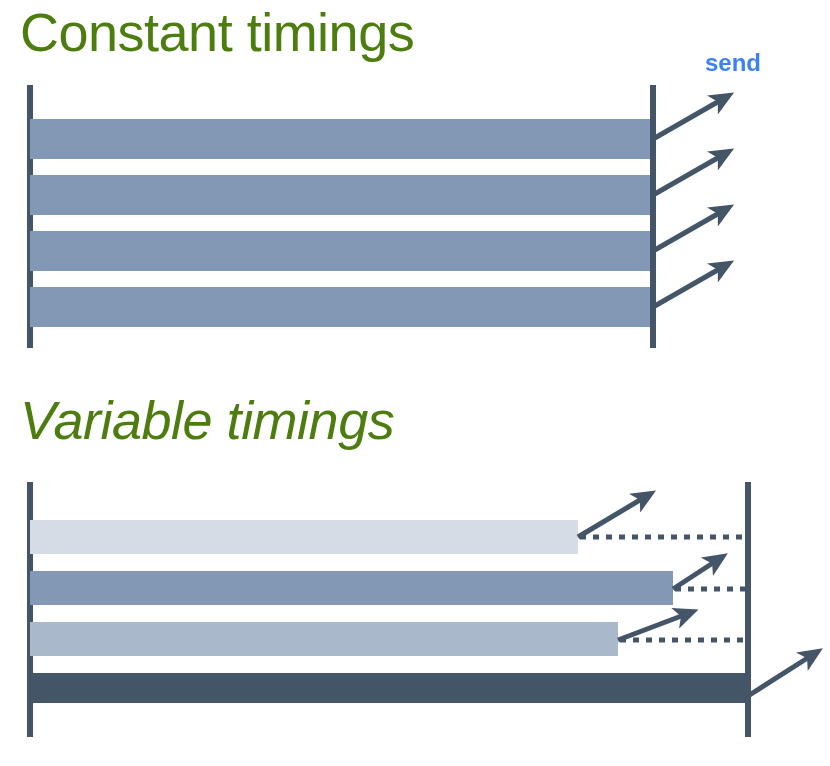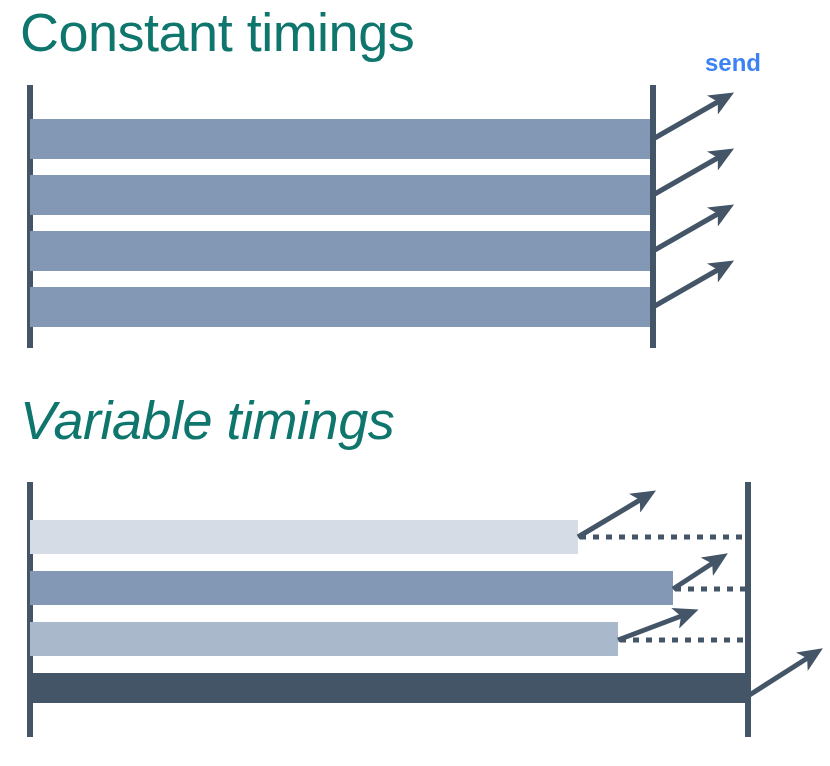--- a/index.html
+++ b/index.html
@@ -34,21 +34,21 @@
   #panel-constant { top: 0; height: 380px; }
   #panel-variable { top: 380px; height: 386px; }
 
   .panel-title {
     position: absolute;
     left: 20px;
     margin: 0;
     font-weight: normal;
     font-size: 54px;
     line-height: 56px;
-    color: #0f766e;
+    color: #4d7c0f;
     letter-spacing: -0.5px;
     white-space: nowrap;
   }
   #panel-constant .panel-title { top: 4px; }
   #panel-variable  .panel-title { top: 12px; font-style: italic; }
 
   .send-label {
     position: absolute;
     font-size: 24px;
     line-height: 38px;

